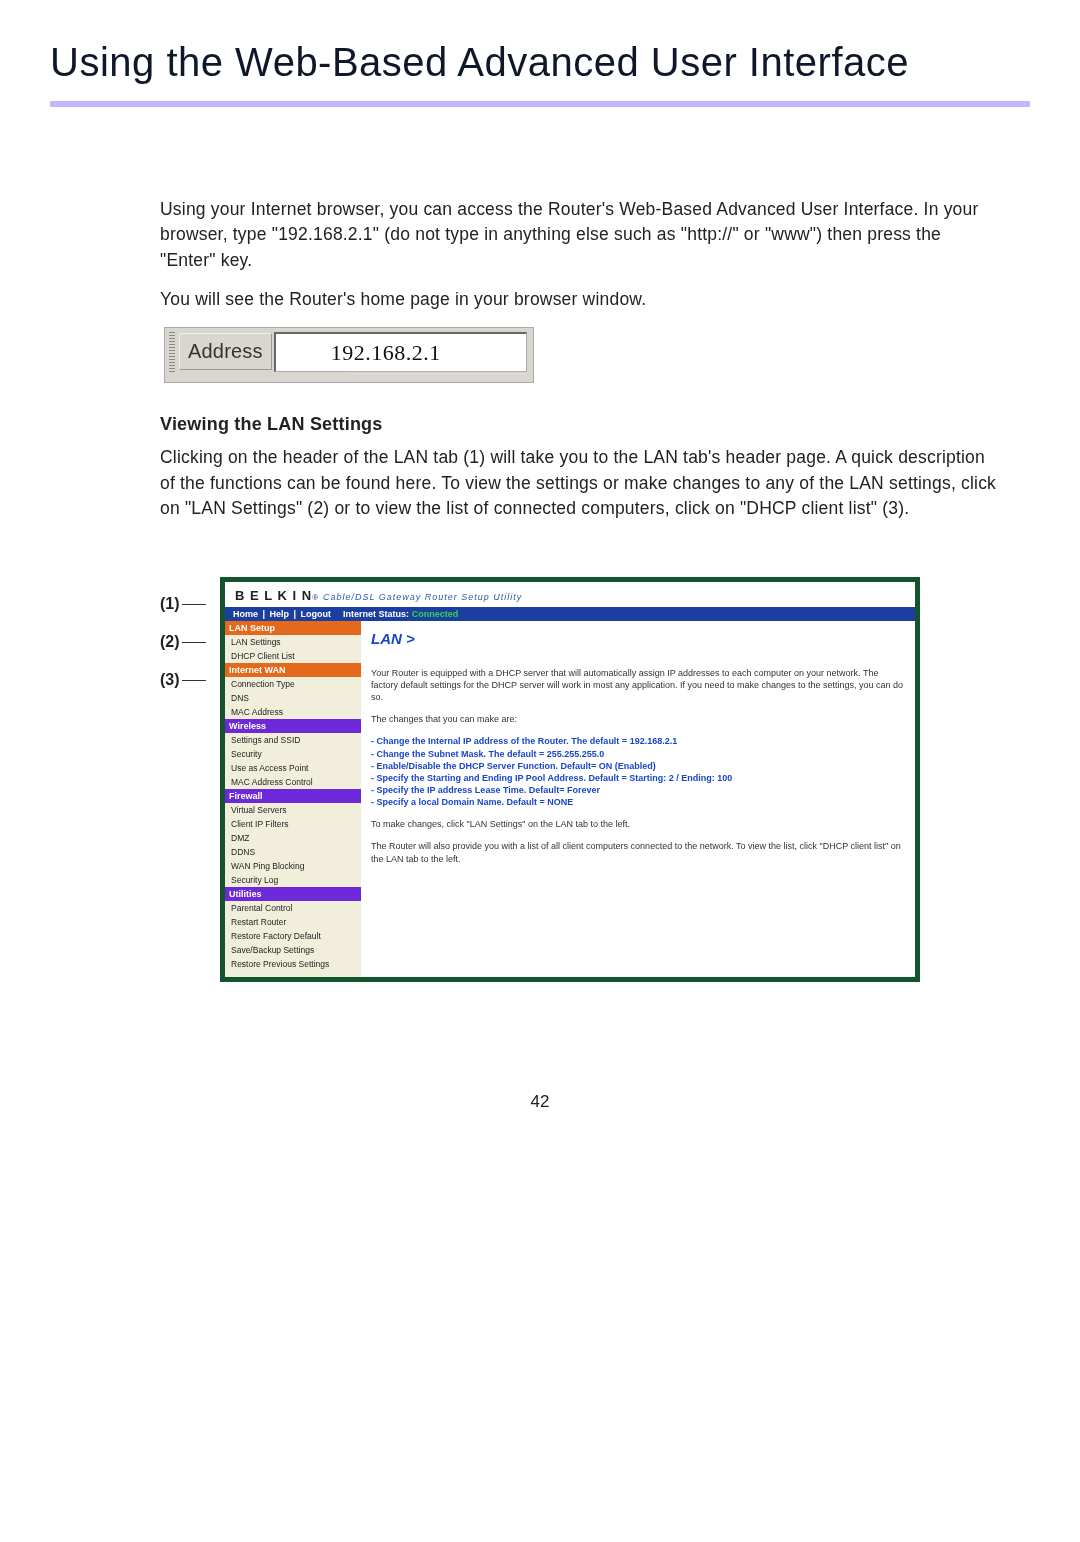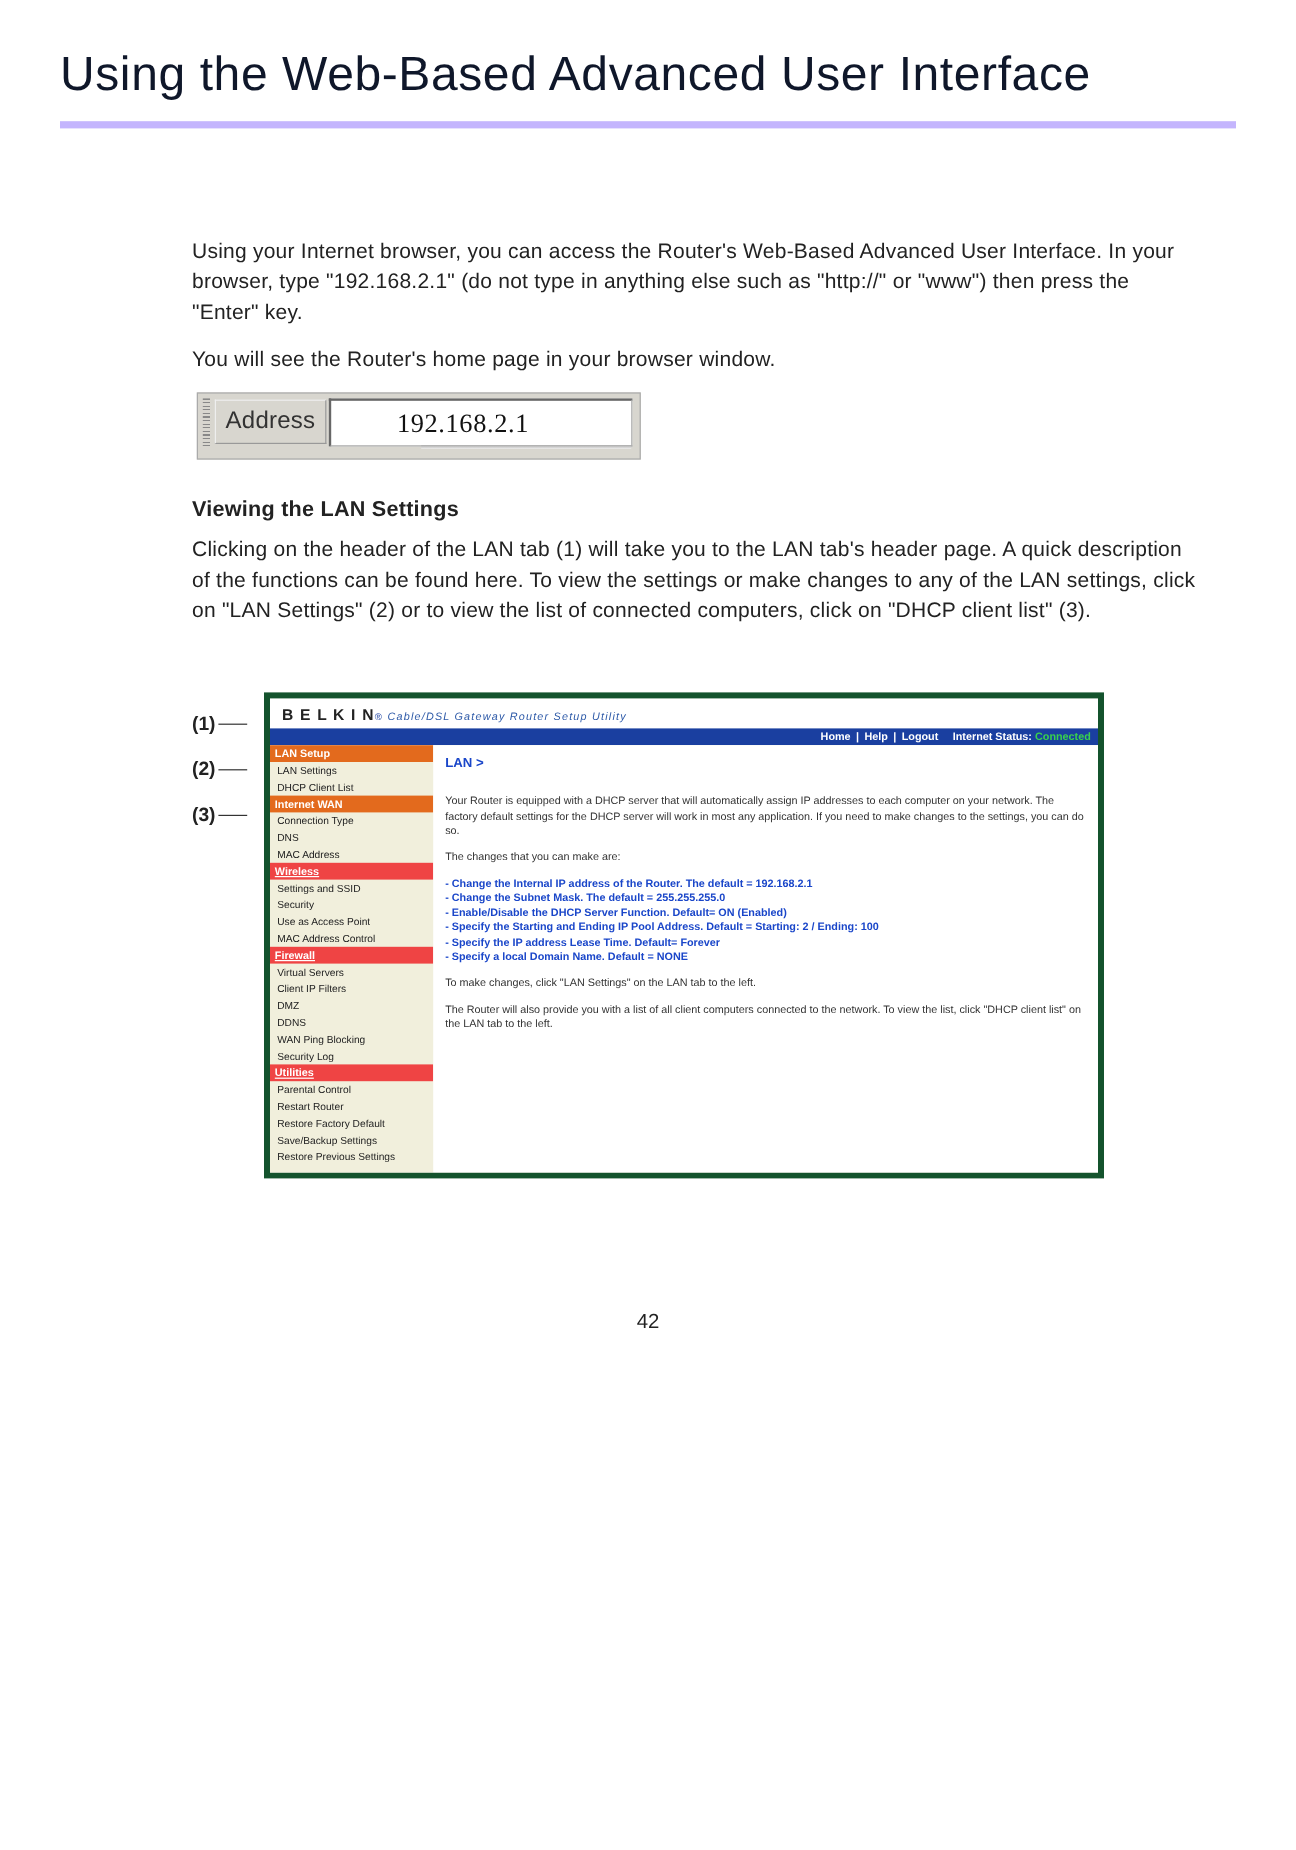--- a/index.html
+++ b/index.html
@@ -132,61 +132,62 @@
   }
   .rs-brand b { font-size: 13px; color: #222; font-weight: 900; }
   .rs-brand .sub {
     font-style: italic;
     font-size: 9px;
     color: #2e5aa8;
   }
   .rs-topbar {
     background: #1a3fa0;
     color: #fff;
-    text-align: right;
+    text-align: left;
     font-size: 9px;
     padding: 2px 6px;
     font-weight: bold;
   }
   .rs-topbar .conn { color: #39d24b; }
   .rs-topbar a { color: #fff; text-decoration: none; margin: 0 2px; }
   .rs-body { display: flex; background: #f1efdc; }
   .rs-side {
     width: 136px;
     background: #f1efdc;
     font-size: 8.5px;
     padding-bottom: 6px;
   }
   .rs-side .section {
     color: #fff;
     font-weight: bold;
     padding: 2px 4px;
     font-size: 9px;
   }
   .sec-orange { background: #e36a1d; }
-  .sec-blue   { background: #ef4444; text-decoration: underline; }
+  .sec-blue   { background: #6d28d9; }
   .rs-side .item {
     display: block;
     padding: 2px 4px 2px 6px;
     color: #222;
     text-decoration: none;
   }
   .rs-main {
     flex: 1;
     background: #fff;
     padding: 8px 10px 60px 10px;
     font-size: 9px;
     color: #333;
     line-height: 1.35;
   }
   .rs-main h4 {
     color: #1a46c9;
-    font-size: 11px;
+    font-size: 15px;
     margin: 0 0 18px 0;
     font-weight: bold;
+    font-style: italic;
   }
   .rs-main .bl { color: #1a46c9; font-weight: bold; }
   .rs-main p { margin: 0 0 10px 0; }
 
   .pagenum {
     text-align: center;
     margin-top: 110px;
     font-size: 17px;
   }
 </style>

